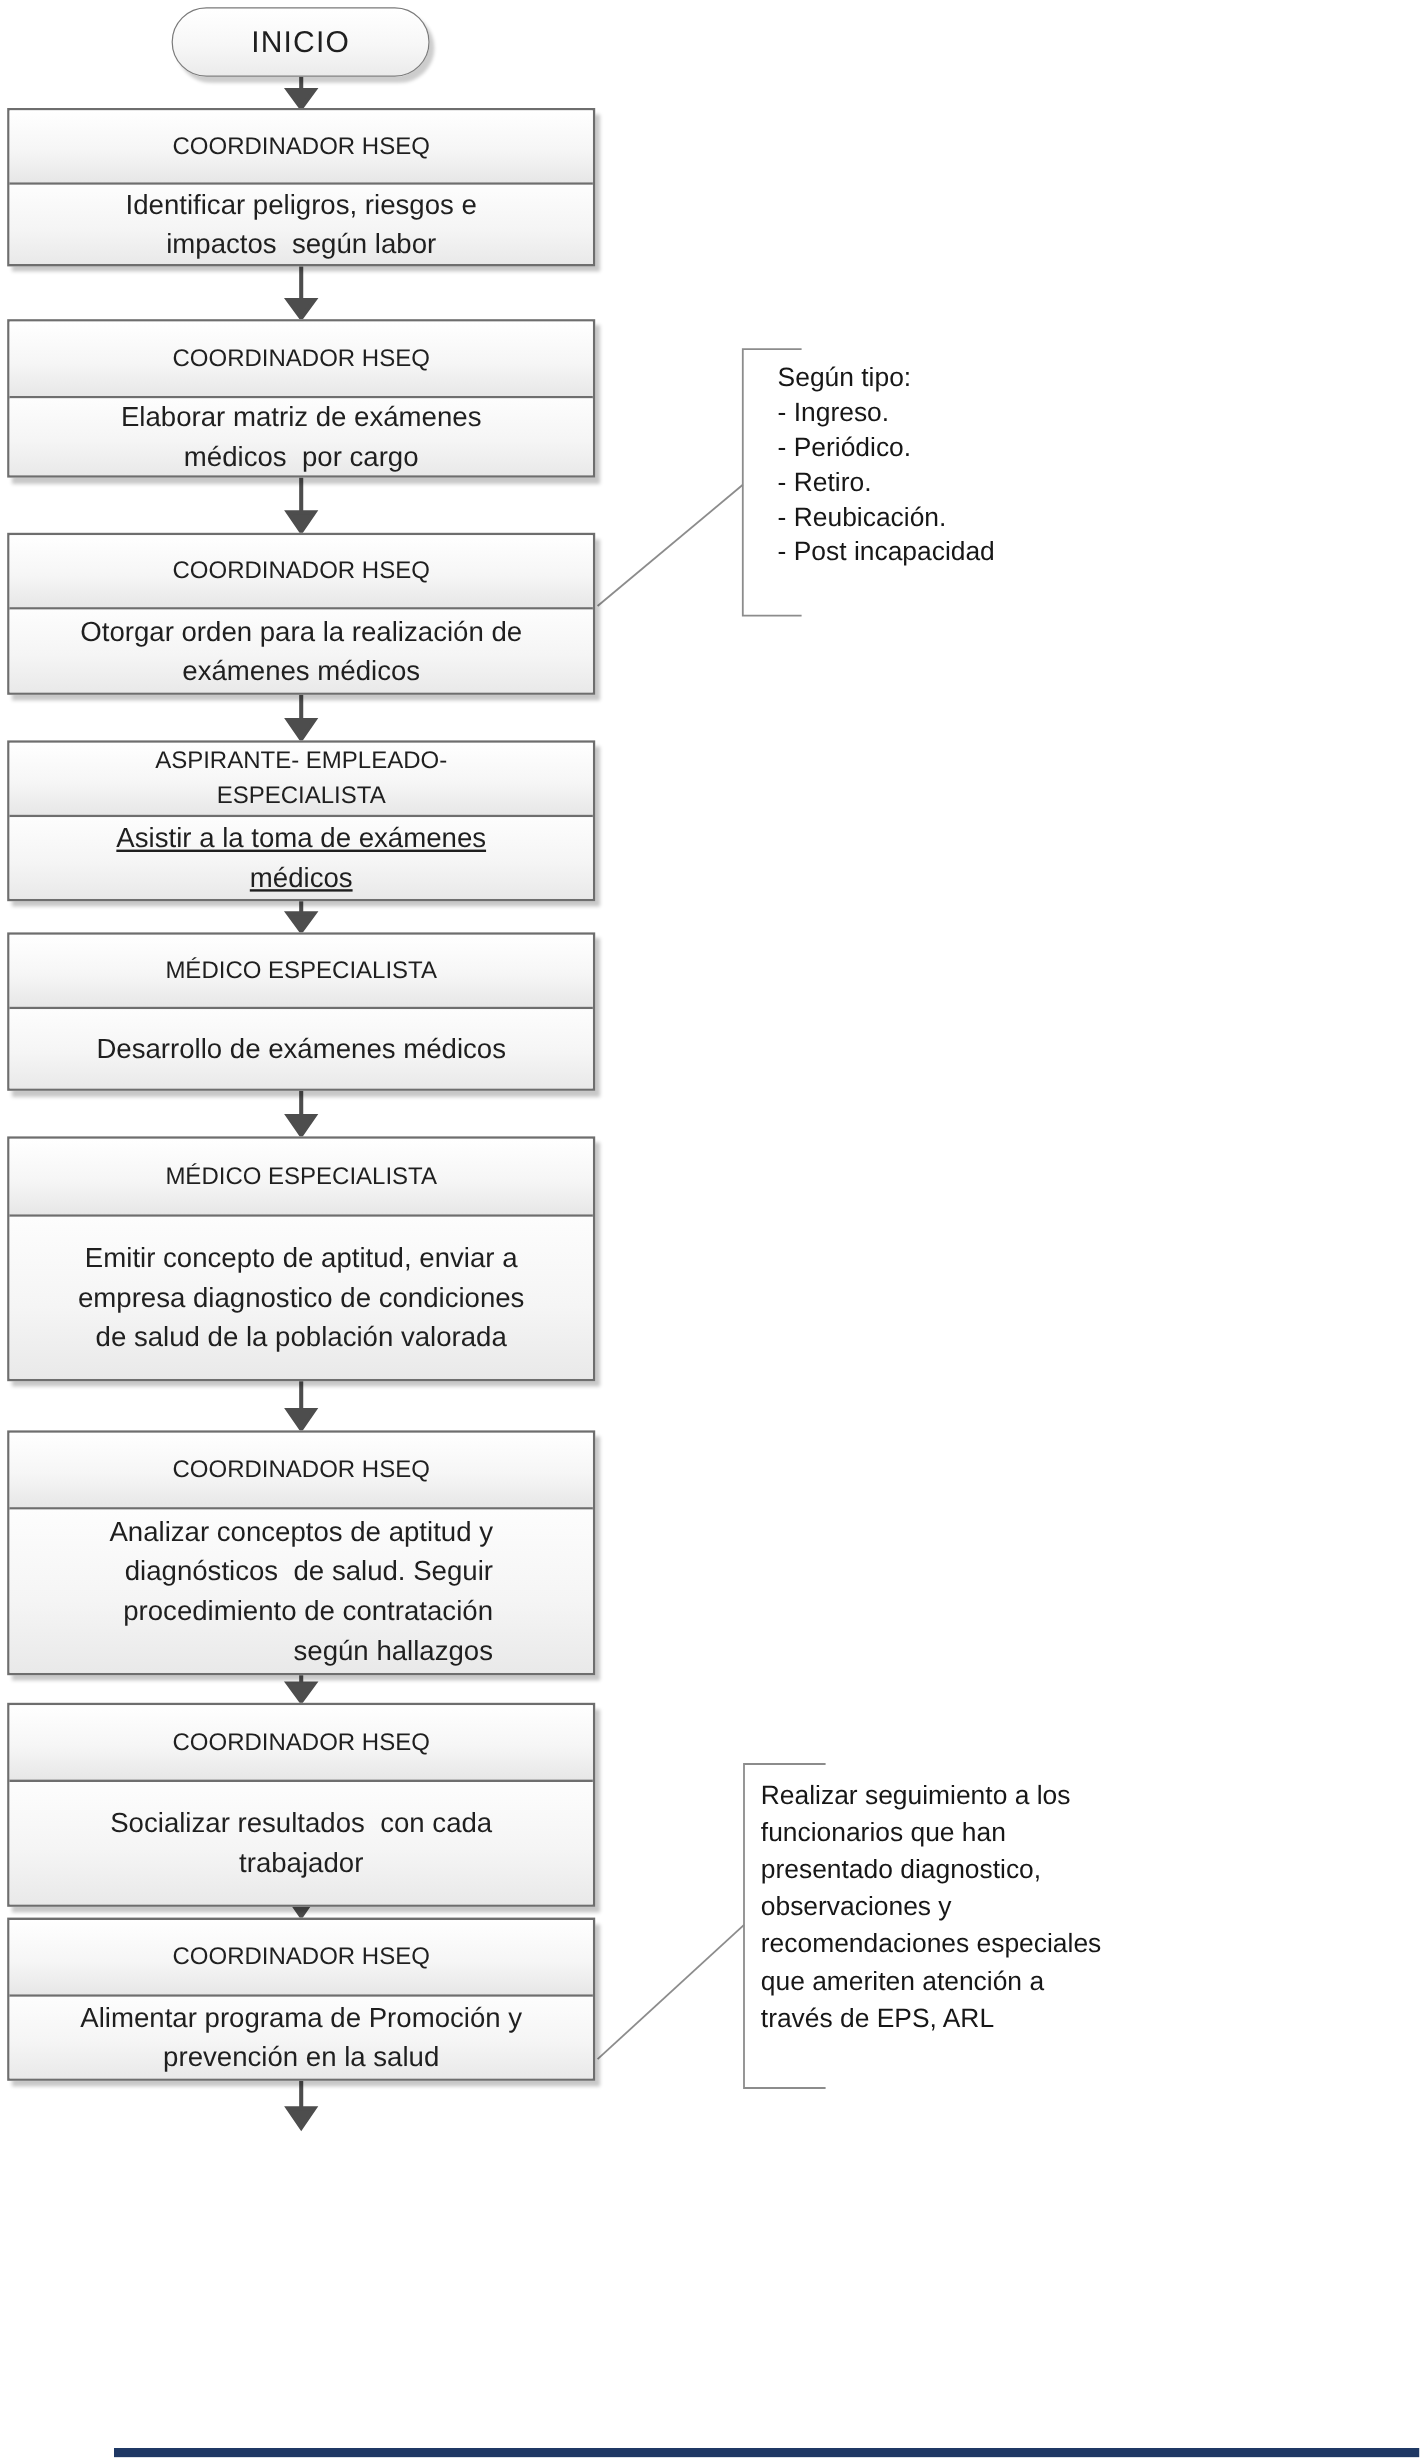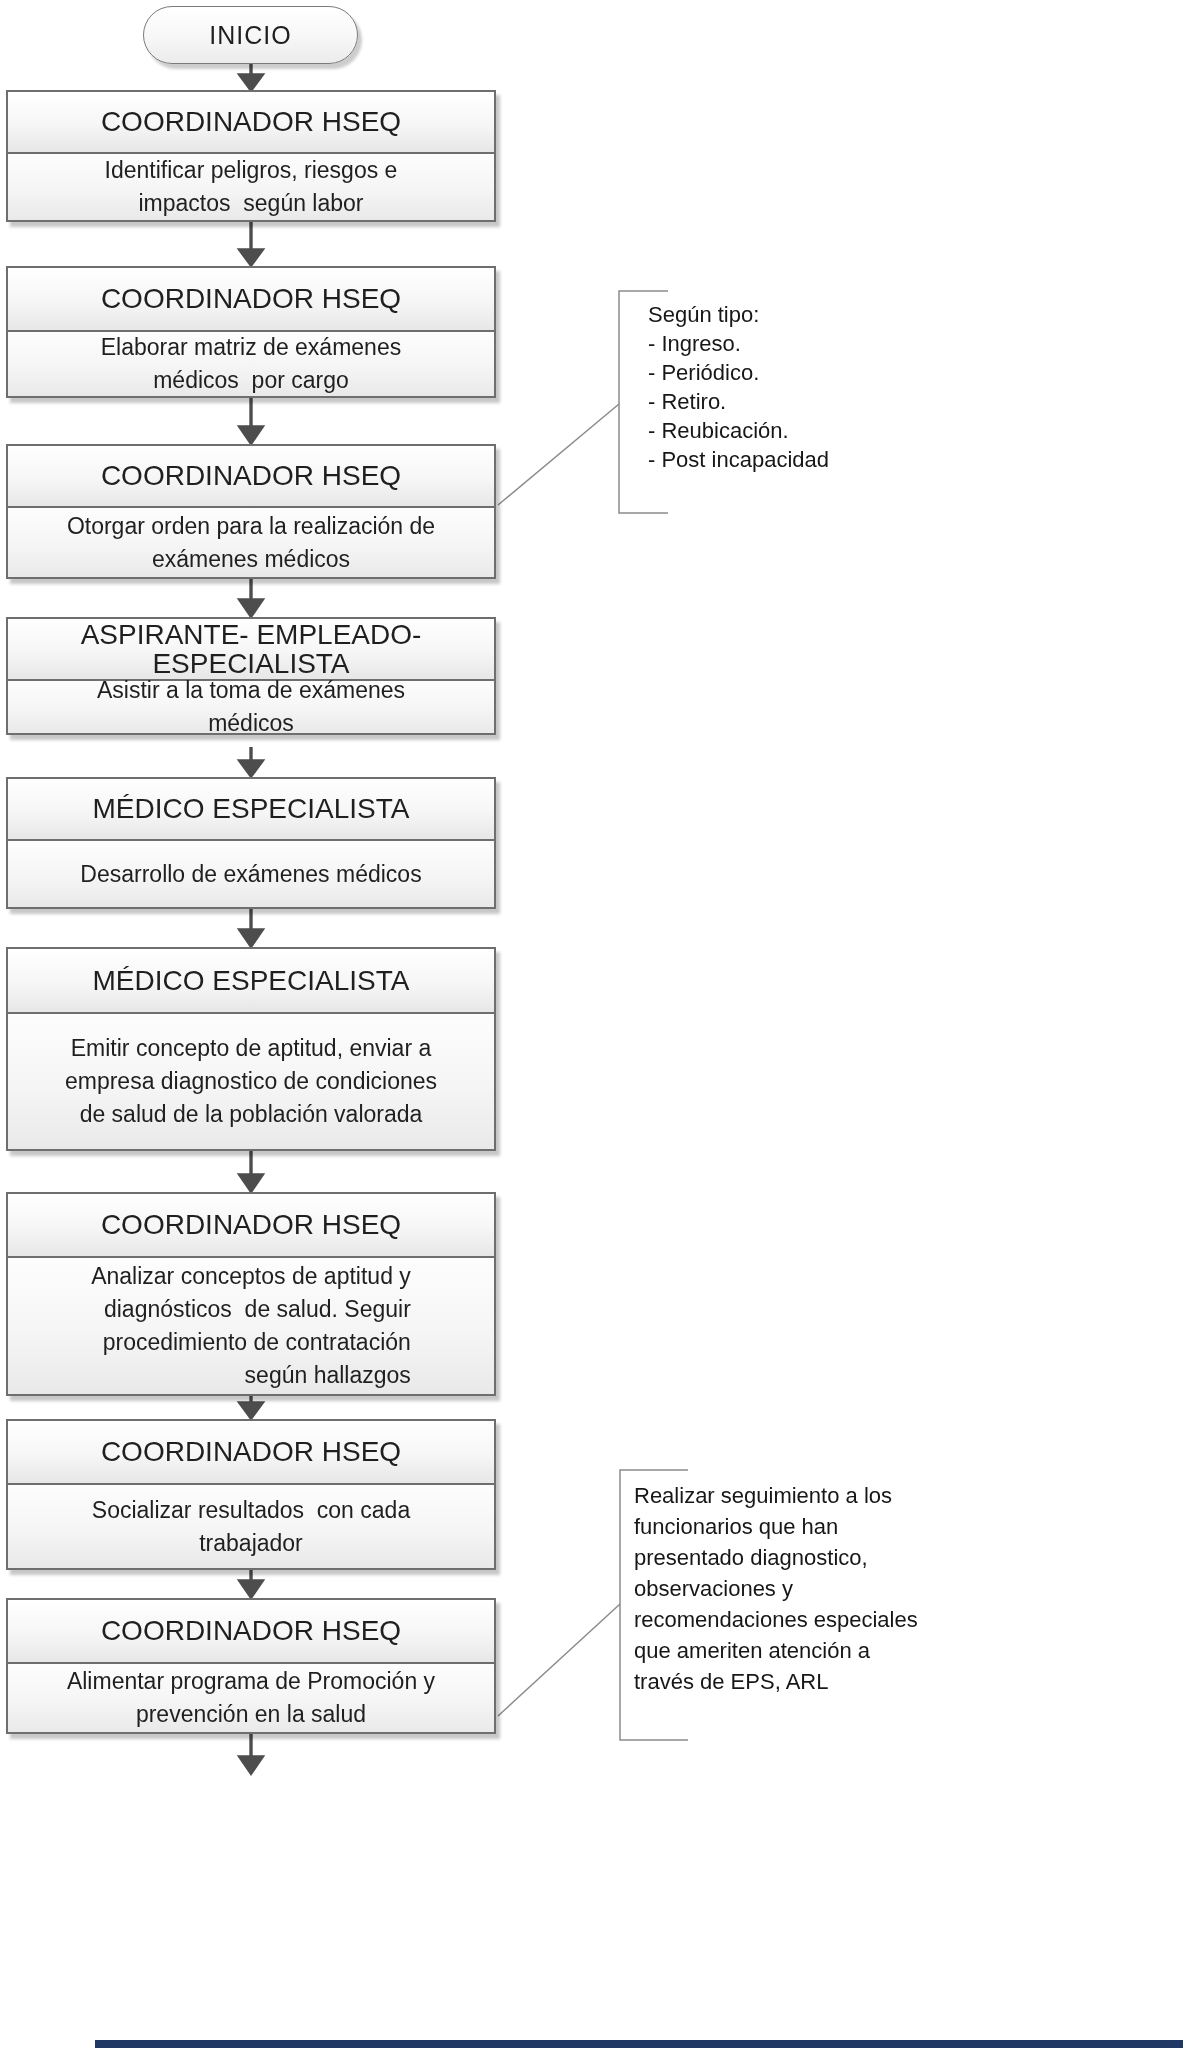--- a/index.html
+++ b/index.html
@@ -20,21 +20,21 @@
 
   .step {
     position:absolute; left:6px; width:490px; box-sizing:border-box;
     border:2px solid #6e6e6e; background:#ffffff;
     box-shadow:4px 5px 3px rgba(0,0,0,0.22);
   }
   .step-header {
     box-sizing:border-box; border-bottom:2px solid #6e6e6e;
     background:linear-gradient(180deg,#ffffff 0%,#f6f6f6 55%,#e7e7e7 100%);
     display:flex; align-items:center; justify-content:center;
-    text-align:center; font-size:28px; line-height:30px; white-space:pre-wrap;
+    text-align:center; font-size:20px; line-height:30px; white-space:pre-wrap;
   }
   .step-body {
     box-sizing:border-box;
     background:linear-gradient(180deg,#fdfdfd 0%,#f5f5f5 55%,#e9e9e9 100%);
     display:flex; align-items:center; justify-content:center;
     text-align:center; font-size:23px; line-height:33px; white-space:pre-wrap;
   }
 
   .callout-text {
     position:absolute; font-size:22px; white-space:pre-wrap; color:#171717;
@@ -98,21 +98,21 @@
 
   <div class="step" style="top:444px;">
     <div class="step-header" style="height:62px;">COORDINADOR HSEQ</div>
     <div class="step-body" style="height:69px;">Otorgar orden para la realización de
 exámenes médicos</div>
   </div>
 
   <div class="step" style="top:617px;">
     <div class="step-header" style="height:62px; line-height:29px;">ASPIRANTE- EMPLEADO-
 ESPECIALISTA</div>
-    <div class="step-body" style="height:52px;">Asistir a la toma de exámenes
+    <div class="step-body" style="height:68px;text-decoration:underline;">Asistir a la toma de exámenes
 médicos</div>
   </div>
 
   <div class="step" style="top:777px;">
     <div class="step-header" style="height:62px;">MÉDICO ESPECIALISTA</div>
     <div class="step-body" style="height:66px;">Desarrollo de exámenes médicos</div>
   </div>
 
   <div class="step" style="top:947px;">
     <div class="step-header" style="height:65px;">MÉDICO ESPECIALISTA</div>
@@ -124,21 +124,21 @@
   <div class="step" style="top:1192px;">
     <div class="step-header" style="height:64px;">COORDINADOR HSEQ</div>
     <div class="step-body" style="height:136px;text-align:right;">Analizar conceptos de aptitud y
 diagnósticos  de salud. Seguir
 procedimiento de contratación
 según hallazgos</div>
   </div>
 
   <div class="step" style="top:1419px;">
     <div class="step-header" style="height:64px;">COORDINADOR HSEQ</div>
-    <div class="step-body" style="height:83px;">Socializar resultados  con cada
+    <div class="step-body" style="height:102px;">Socializar resultados  con cada
 trabajador</div>
   </div>
 
   <div class="step" style="top:1598px;">
     <div class="step-header" style="height:64px;">COORDINADOR HSEQ</div>
     <div class="step-body" style="height:68px;">Alimentar programa de Promoción y
 prevención en la salud</div>
   </div>
 
 

